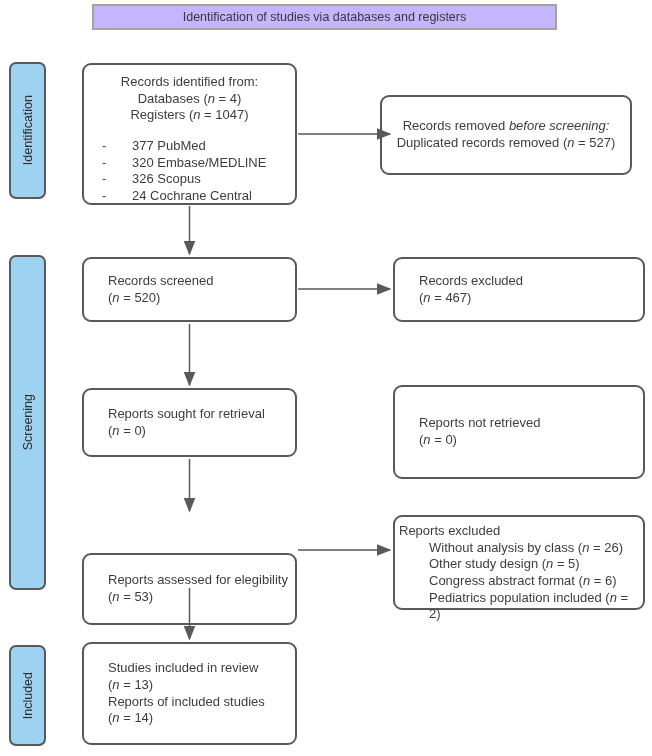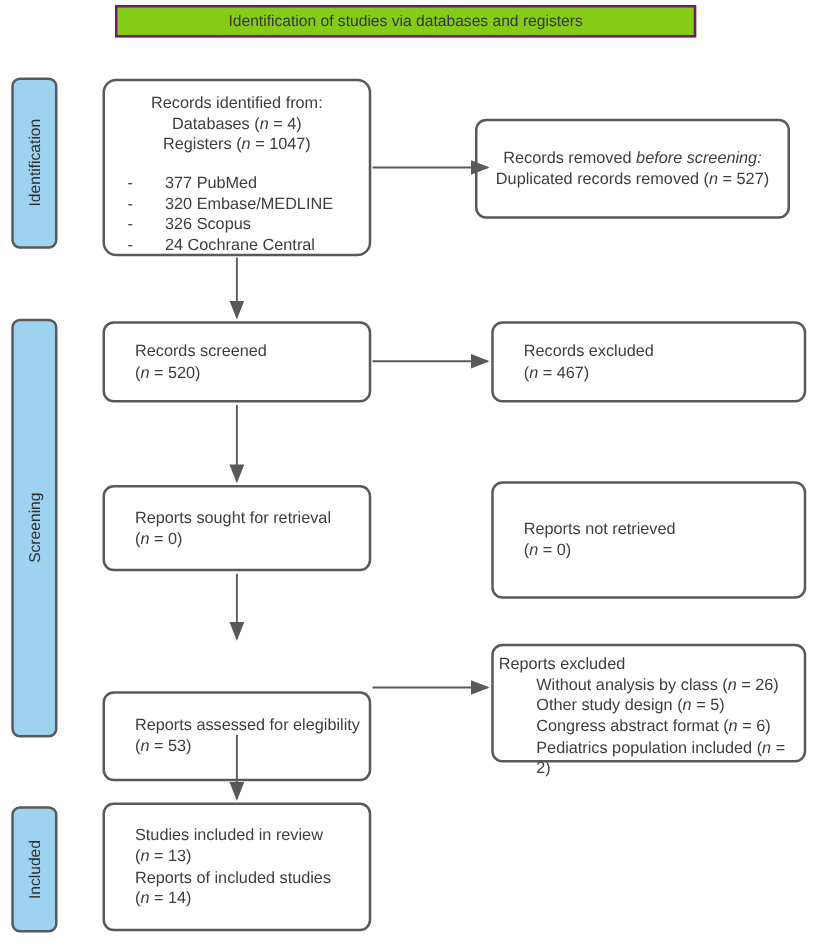--- a/index.html
+++ b/index.html
@@ -6,21 +6,21 @@
   html,body { background:#ffffff; }
   body { font-family:"Liberation Sans", sans-serif; }
 
   .canvas {
     position:relative; width:652px; height:756px;
     background:#ffffff; color:#3d3d3d; overflow:hidden;
   }
 
   .header {
     position:absolute; left:92px; top:4px; width:465px; height:26px;
-    border:2px solid #701a75; background:#84cc16;
+    border:2px solid #a3a3a3; background:#c4b5fd;
     display:flex; align-items:center; justify-content:center;
     font-size:12.5px; color:#383838;
   }
 
   .stage {
     position:absolute; left:9px; width:37px;
     background:#9dd2f0; border:2px solid #595959; border-radius:7px;
     display:flex; align-items:center; justify-content:center;
   }
   .stage span {
@@ -62,21 +62,21 @@
   <div class="stage" style="top:62px; height:137px;">
     <span>Identification</span>
   </div>
   <div class="stage" style="top:255px; height:335px;">
     <span>Screening</span>
   </div>
   <div class="stage" style="top:645px; height:101px;">
     <span>Included</span>
   </div>
 
-  <div class="box box-identified" style="left:82px; top:63px; width:215px; height:142px;border-radius:11px;">
+  <div class="box box-identified" style="left:82px; top:63px; width:215px; height:142px;">
     <div class="centered">
       <div>Records identified from:</div>
       <div>Databases (<i>n</i> = 4)</div>
       <div>Registers (<i>n</i> = 1047)</div>
     </div>
     <div class="src-list">
       <div class="src-row">
         <span class="dash">-</span>
         <span>377 PubMed</span>
       </div>

